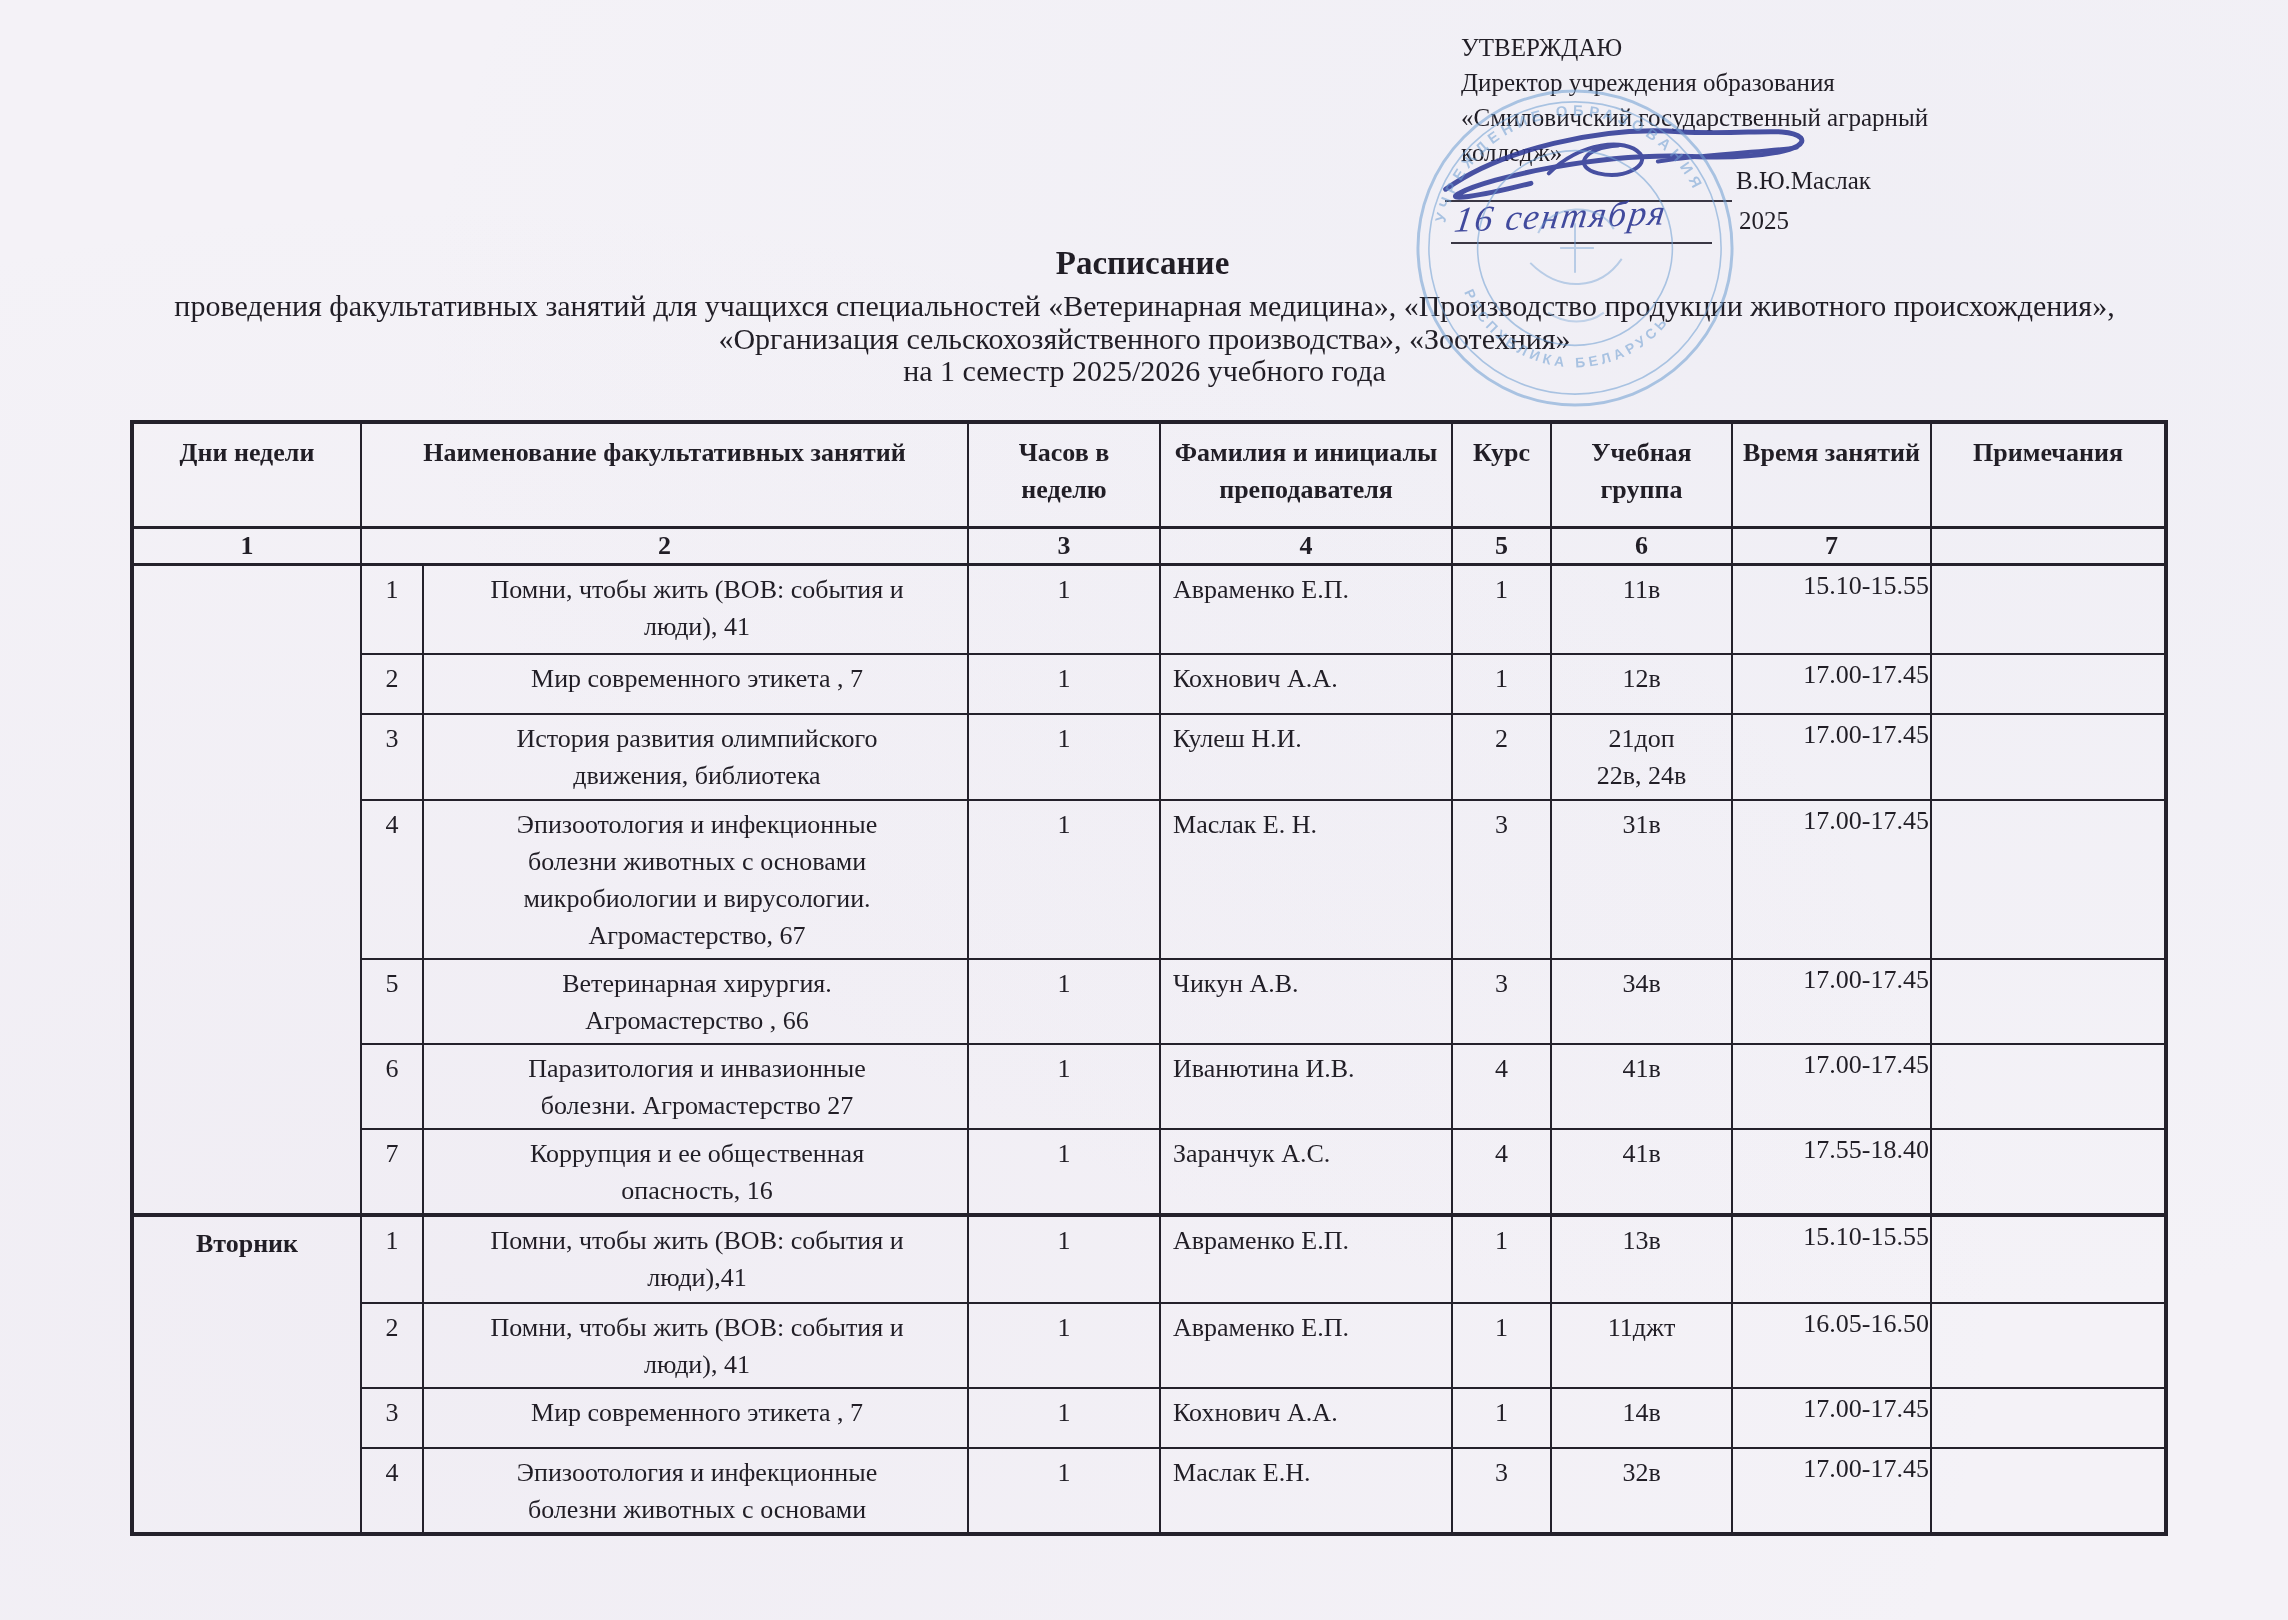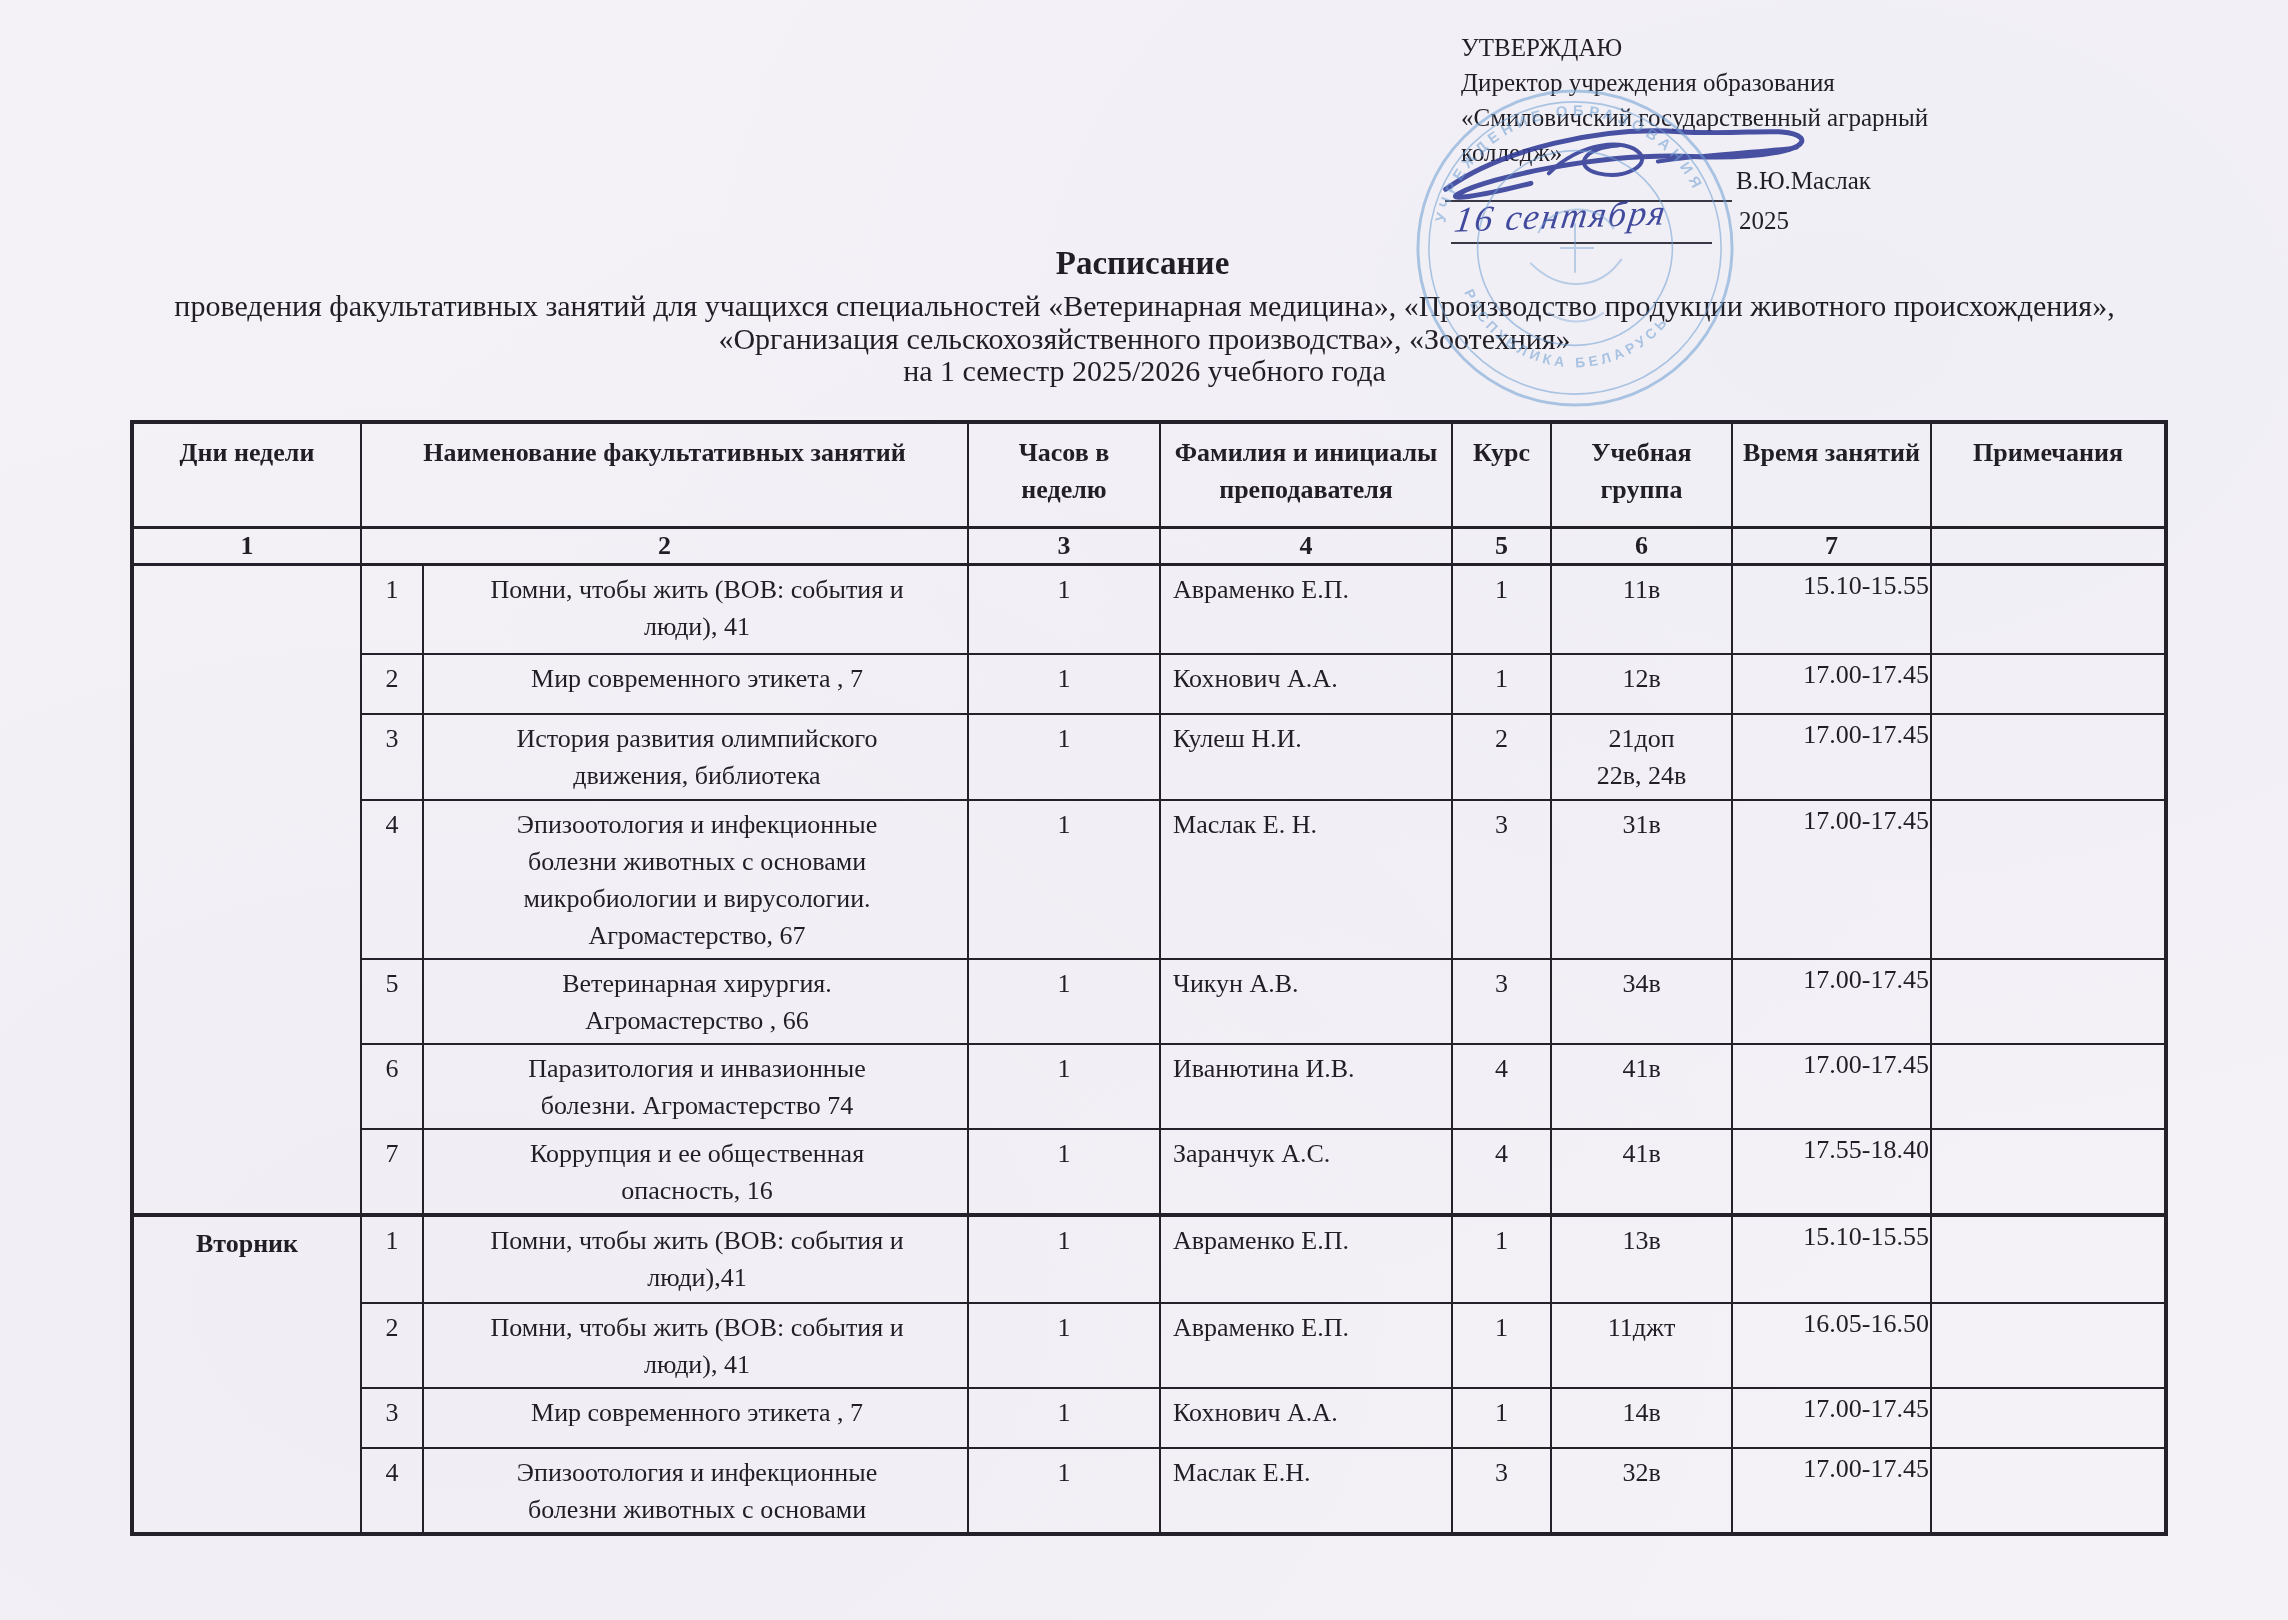--- a/index.html
+++ b/index.html
@@ -217,21 +217,21 @@
     <td class="c-hours">1</td>
     <td class="c-teacher">Чикун А.В.</td>
     <td class="c-course">3</td>
     <td class="c-group">34в</td>
     <td class="c-time">17.00-17.45</td>
     <td class="c-note"></td>
   </tr>
   <tr style="height:76px">
     <td class="c-num">6</td>
     <td class="c-name">Паразитология и инвазионные
-болезни. Агромастерство 74</td>
+болезни. Агромастерство 27</td>
     <td class="c-hours">1</td>
     <td class="c-teacher">Иванютина И.В.</td>
     <td class="c-course">4</td>
     <td class="c-group">41в</td>
     <td class="c-time">17.00-17.45</td>
     <td class="c-note"></td>
   </tr>
   <tr style="height:82px">
     <td class="c-num">7</td>
     <td class="c-name">Коррупция и ее общественная

